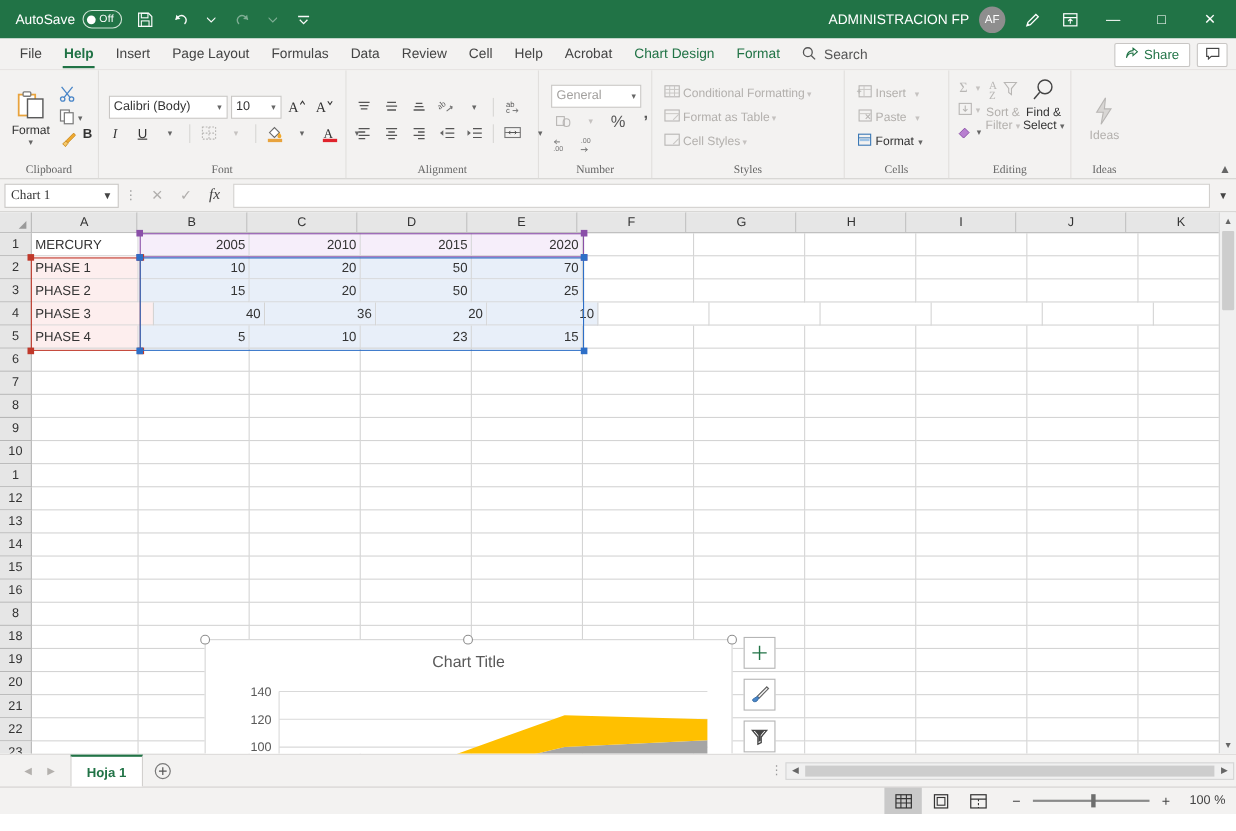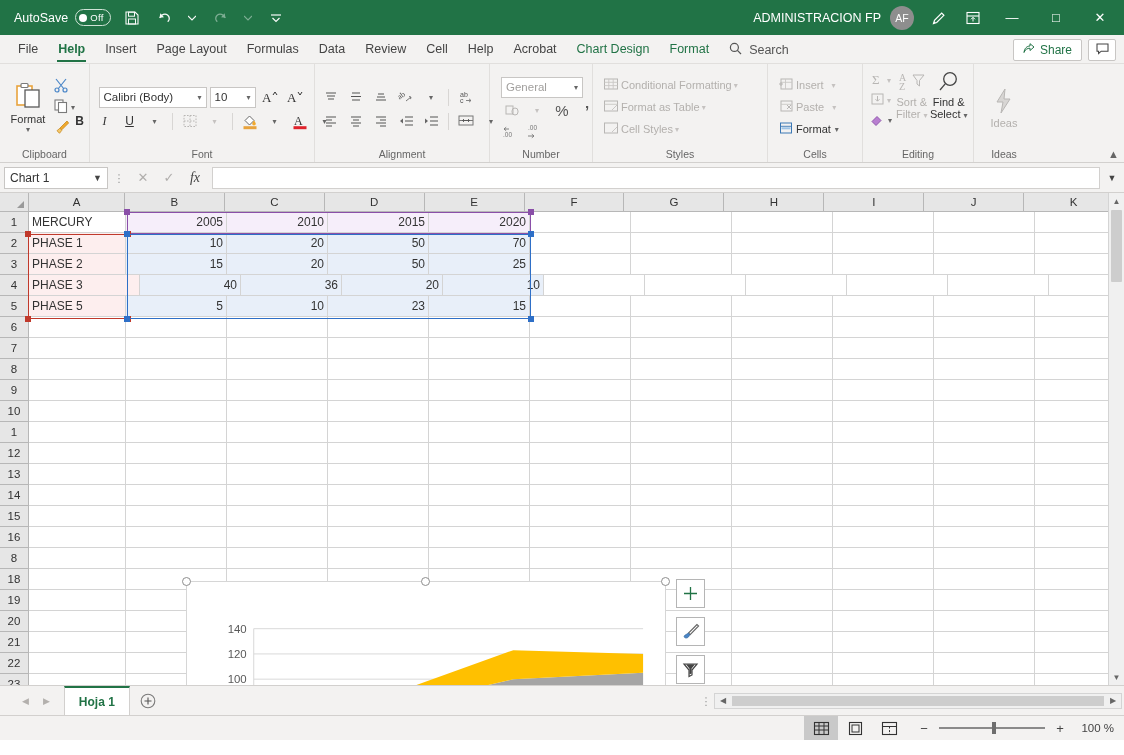--- a/index.html
+++ b/index.html
@@ -35,40 +35,40 @@
   .tab.ctx{color:#217346;}
   .searchbox{display:flex;align-items:center;gap:7px;padding:0 10px;height:27px;color:#555;font-size:12.5px;}
   .tabsrow .right{margin-left:auto;display:flex;align-items:center;gap:6px;padding-right:8px;padding-bottom:2px;}
   .sharebtn{border:1px solid #c8c6c4;background:#fff;height:22px;display:flex;align-items:center;gap:5px;padding:0 9px;font-size:12px;color:#217346;border-radius:2px;}
   .cmtbtn{border:1px solid #c8c6c4;background:#fff;height:22px;width:28px;display:flex;align-items:center;justify-content:center;border-radius:2px;color:#444;}
 
   
   .ribbon{height:99px;background:#f3f2f1;display:flex;border-bottom:1px solid #d2d0ce;position:relative;}
   .grp{display:flex;flex-direction:column;justify-content:space-between;padding:3px 5px 0 5px;border-right:1px solid #e1dfdd;position:relative;}
   .grp .body{display:flex;flex:1;align-items:center;}
-  .grp .gname{text-align:center;font-size:10.5px;color:#666;height:15px;line-height:15px;position:relative;}
+  .grp .gname{text-align:center;font-size:10.5px;color:#666;height:15px;line-height:15px;position:relative;font-family:Liberation Serif, serif;}
   .big{display:flex;flex-direction:column;align-items:center;justify-content:center;width:46px;font-size:11px;color:#333;}
   .big .lbl{margin-top:1px;}
   .miniview{display:flex;flex-direction:column;justify-content:center;gap:1px;}
   .mini{display:flex;align-items:center;gap:2px;height:21px;padding:0 2px;font-size:11px;color:#333;white-space:nowrap;}
   .mini.dis{color:#b3b0ad;}
   .cv{font-size:8px;color:#666;}
   .cv.dis{color:#c5c2c0;}
   .fontrow{display:flex;align-items:center;gap:3px;margin-bottom:3px;}
   .fsel{border:1px solid #c8c6c4;background:#fff;height:21px;display:flex;align-items:center;padding:0 4px;font-size:11.5px;color:#333;}
   .fsel .cv{margin-left:auto;padding-left:6px;}
   .ibtn{width:22px;height:21px;display:flex;align-items:center;justify-content:center;font-size:12px;color:#333;}
   .ibtn.dis{color:#b3b0ad;}
   .sep{width:1px;height:17px;background:#d8d6d4;margin:0 3px;}
   .numsel{border:1px solid #c8c6c4;background:#fff;height:21px;width:82px;display:flex;align-items:center;padding:0 4px;font-size:11.5px;color:#a19f9d;}
   .collapse{position:absolute;right:5px;bottom:2px;color:#666;font-size:11px;}
 
   
   .fbar{height:30px;background:#f3f2f1;display:flex;align-items:center;padding:0 4px;gap:4px;border-bottom:1px solid #d2d0ce;}
-  .namebox{width:104px;height:22px;border:1px solid #c8c6c4;background:#fff;display:flex;align-items:center;padding:0 5px;font-size:12px;color:#333;}
+  .namebox{width:104px;height:22px;border:1px solid #c8c6c4;background:#fff;display:flex;align-items:center;padding:0 5px;font-size:12px;color:#333;font-family:Liberation Serif, serif;}
   .namebox .cv{margin-left:auto;font-size:9px;color:#444;}
   .vdots{width:14px;text-align:center;color:#9a9a9a;font-size:11px;line-height:8px;}
   .fbtns{display:flex;align-items:center;gap:0;}
   .fbtn{width:26px;height:22px;display:flex;align-items:center;justify-content:center;color:#b0aeac;font-size:13px;}
   .fbtn.fx{color:#444;font-style:italic;font-family:"Liberation Serif",serif;font-size:14px;}
   .finput{flex:1;height:22px;border:1px solid #d2d0ce;border-left:1px solid #d2d0ce;background:#fff;display:flex;align-items:center;padding:0 6px;font-size:12px;}
   .fdrop{width:16px;height:22px;display:flex;align-items:center;justify-content:center;color:#444;font-size:9px;}
 
   
   .gridwrap{position:relative;height:492px;background:#fff;overflow:hidden;}
@@ -716,21 +716,21 @@
         <div class="cell num selB" style="width:101px">10</div>
         <div class="cell" style="width:101px"></div>
         <div class="cell" style="width:101px"></div>
         <div class="cell" style="width:101px"></div>
         <div class="cell" style="width:101px"></div>
         <div class="cell" style="width:101px"></div>
         <div class="cell" style="width:101px"></div>
       </div>
 
       <div class="gr">
-        <div class="cell selA" style="width:97px">PHASE 5</div>
+        <div class="cell selA" style="width:97px">PHASE 4</div>
         <div class="cell num selB" style="width:101px">5</div>
         <div class="cell num selB" style="width:101px">10</div>
         <div class="cell num selB" style="width:101px">23</div>
         <div class="cell num selB" style="width:101px">15</div>
         <div class="cell" style="width:101px"></div>
         <div class="cell" style="width:101px"></div>
         <div class="cell" style="width:101px"></div>
         <div class="cell" style="width:101px"></div>
         <div class="cell" style="width:101px"></div>
         <div class="cell" style="width:101px"></div>
@@ -985,20 +985,21 @@
   <div class="hnd" style="left:25px;top:123px;background:#c0392b;"></div>
   <div class="hnd" style="left:125px;top:123px;background:#c0392b;"></div>
 
   <div class="selbox" style="left:127px;top:41px;width:404px;height:85px;border:1.6px solid #2e6fc7;"></div>
   <div class="hnd" style="left:124px;top:38px;background:#2e6fc7;"></div>
   <div class="hnd" style="left:528px;top:38px;background:#2e6fc7;"></div>
   <div class="hnd" style="left:124px;top:123px;background:#2e6fc7;"></div>
   <div class="hnd" style="left:528px;top:123px;background:#2e6fc7;"></div>
 
   <div class="chartobj">
+    <div class="chart-title">Chart Title</div>
     <svg class="plot" viewBox="0 0 480 287" preserveAspectRatio="none">
 
       <g id="gridlines" stroke="#d9d9d9" stroke-width="1">
           <line x1="67" y1="225" x2="458" y2="225"></line>
           <line x1="67" y1="199.57142857142858" x2="458" y2="199.57142857142858"></line>
           <line x1="67" y1="174.14285714285714" x2="458" y2="174.14285714285714"></line>
           <line x1="67" y1="148.71428571428572" x2="458" y2="148.71428571428572"></line>
           <line x1="67" y1="123.28571428571429" x2="458" y2="123.28571428571429"></line>
           <line x1="67" y1="97.85714285714286" x2="458" y2="97.85714285714286"></line>
           <line x1="67" y1="72.42857142857144" x2="458" y2="72.42857142857144"></line>

